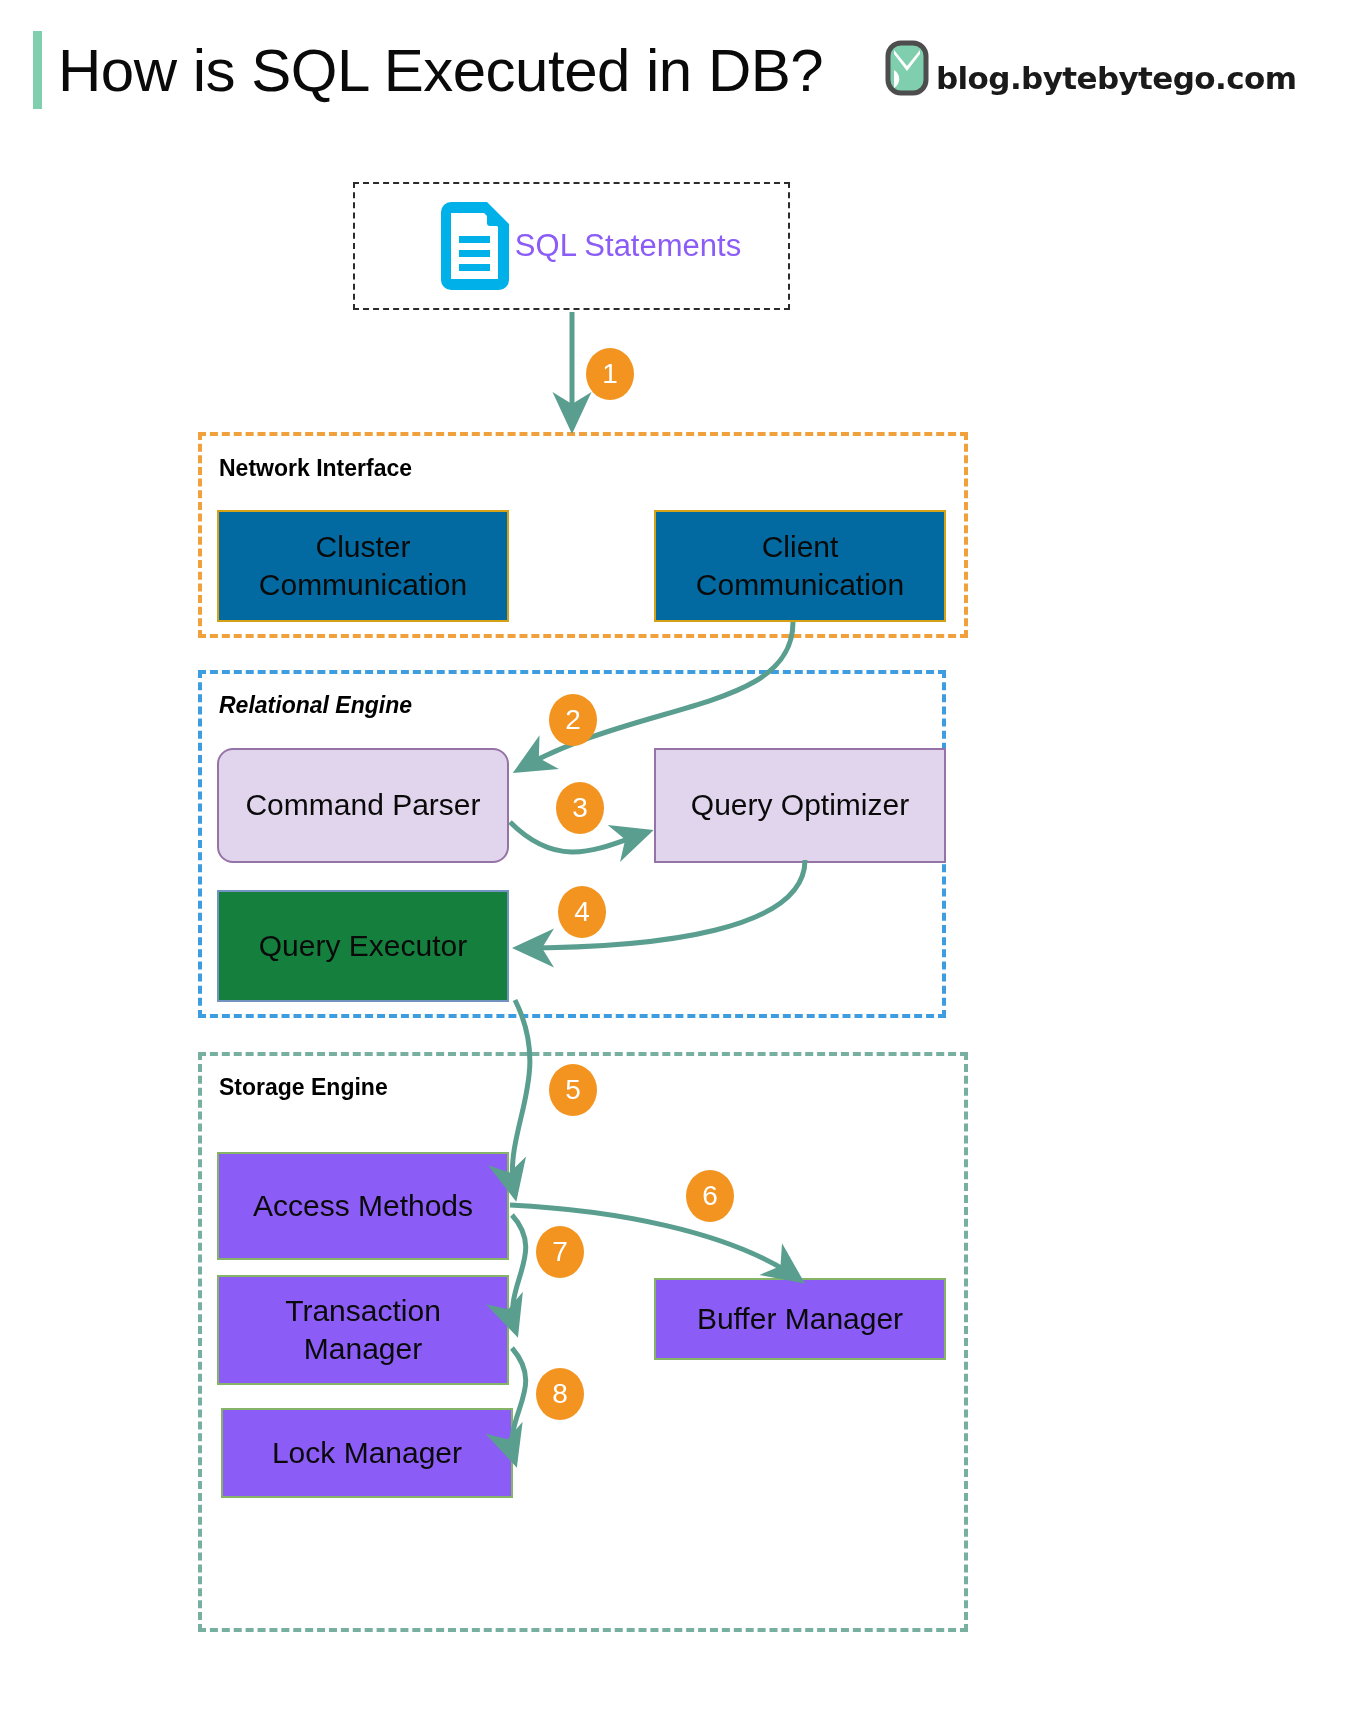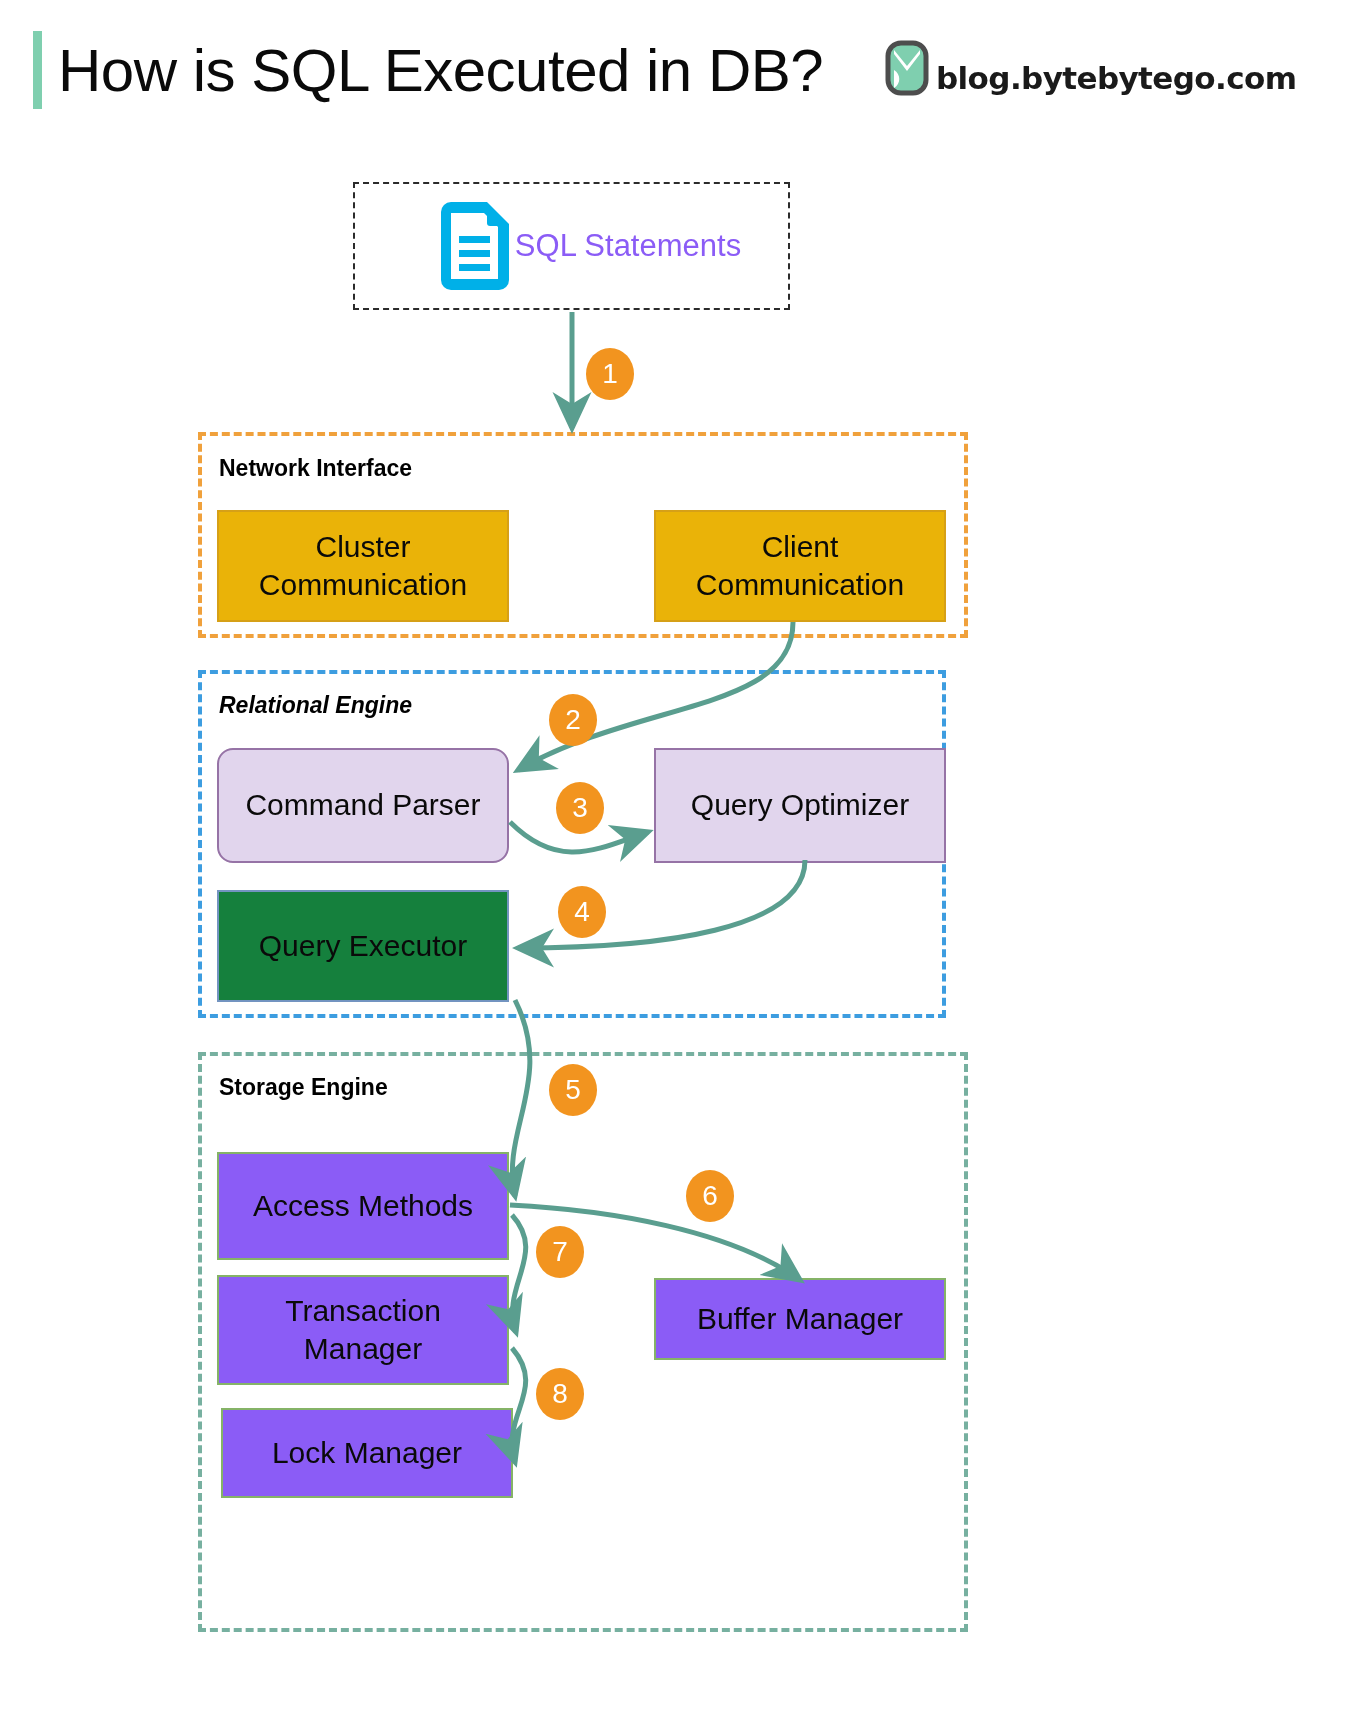--- a/index.html
+++ b/index.html
@@ -21,21 +21,21 @@
   .group-label{position:absolute;font-size:23px;font-weight:700;color:#000;white-space:nowrap;}
   .node{position:absolute;box-sizing:border-box;display:flex;align-items:center;
         justify-content:center;text-align:center;font-size:30px;line-height:1.28;
         color:#0a0a0a;}
   .node span{display:block;padding:0 6px;}
 
   
   .grp-orange{border:4px dashed #f0a13c;}
   .grp-blue{border:4px dashed #3d9de0;}
   .grp-green{border:4px dashed #77b0a0;}
-  .n-peach{background:#eab308;border:2px solid #d6a017;}
+  .n-peach{background:#0369a1;border:2px solid #d6a017;}
   .n-purple{background:#e1d5ed;border:2px solid #9673a6;}
   .n-blue{background:#15803d;border:2px solid #7394c0;}
   .n-green{background:#8b5cf6;border:2px solid #85b367;}
   .n-dashed{border:2px dashed #2b2b2b;background:transparent;}
 
   
   #sql-box{position:absolute;left:353px;top:182px;width:437px;height:128px;}
   #sql-box .inner{display:flex;align-items:center;height:100%;padding-left:33px;box-sizing:border-box;}
   #doc-icon{width:80px;height:92px;position:relative;flex:0 0 auto;}
   #sql-label{font-size:31px;color:#8b5cf6;white-space:nowrap;}

